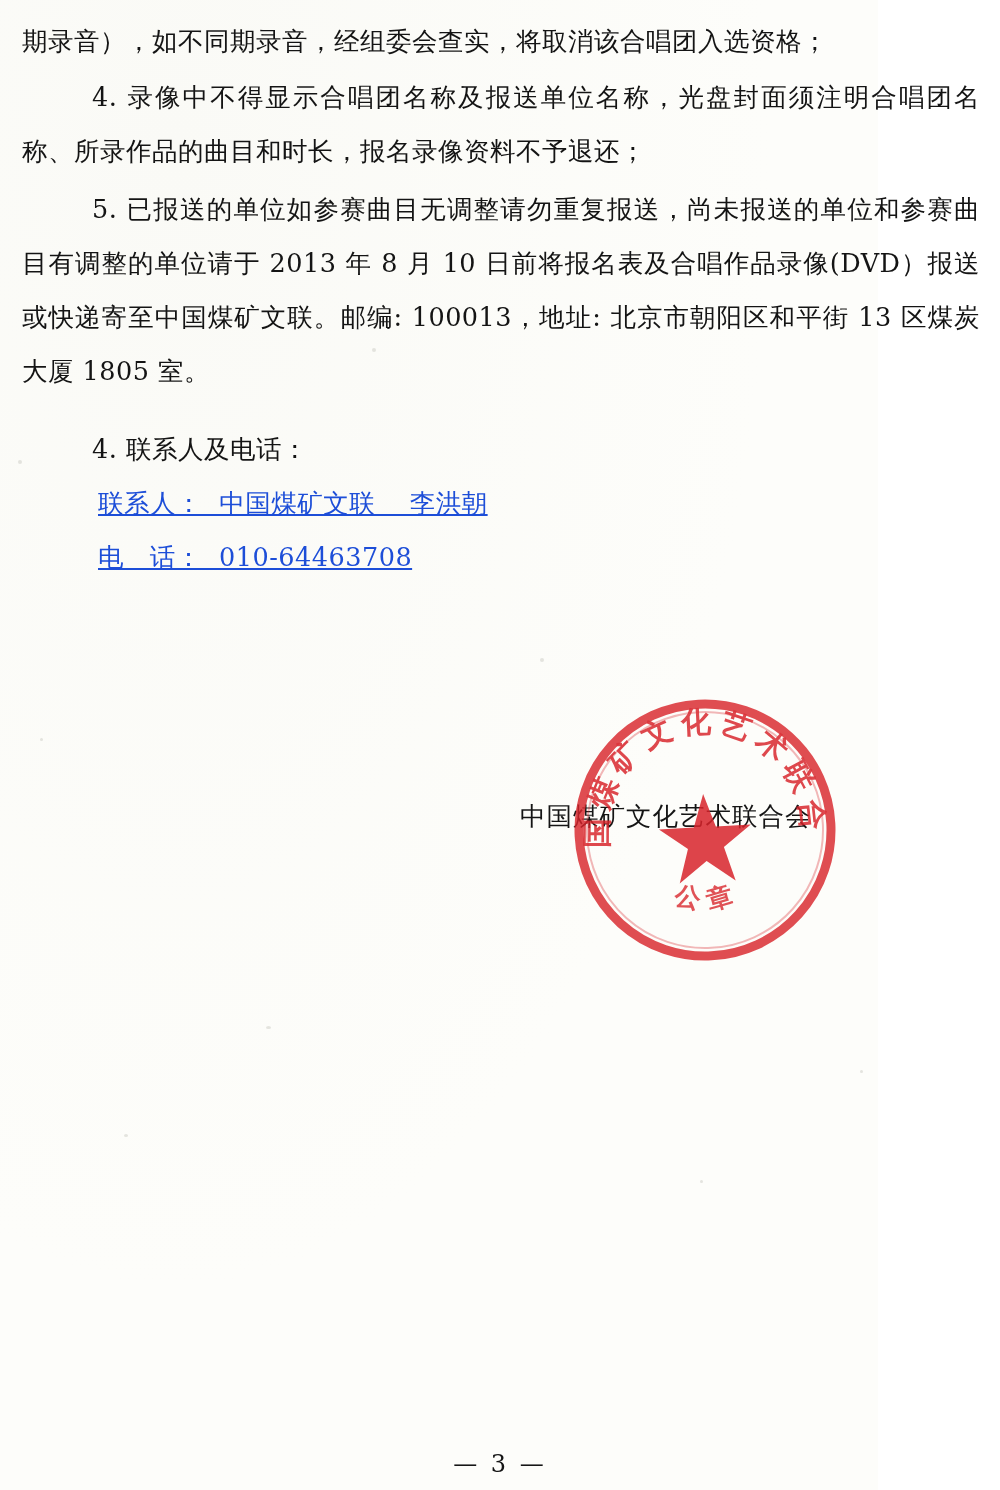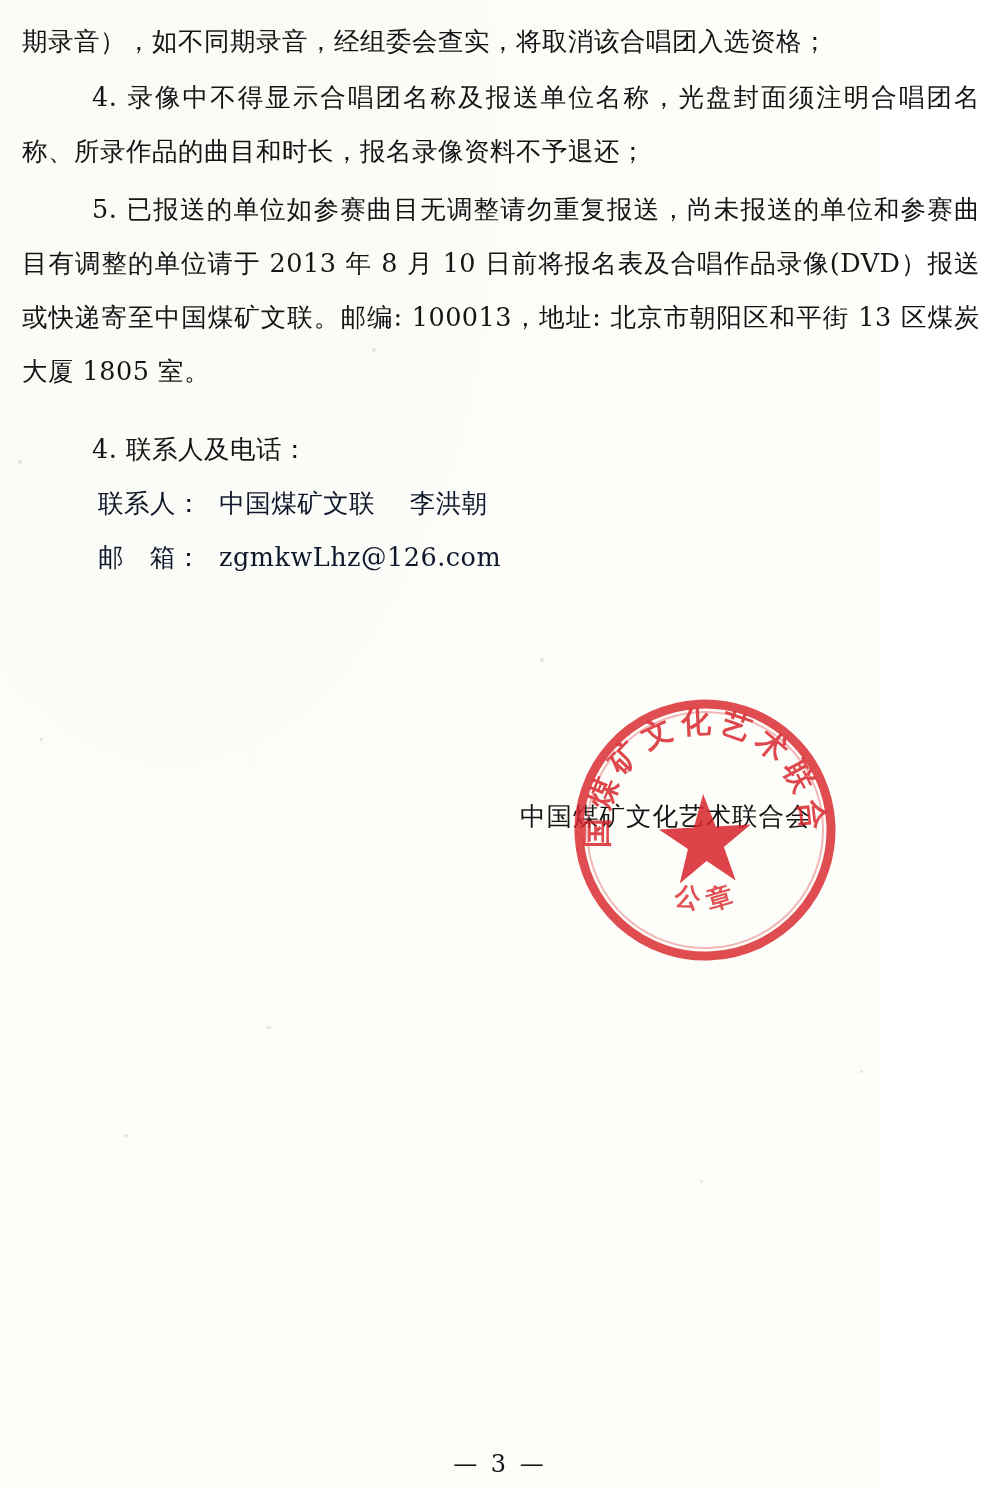--- a/index.html
+++ b/index.html
@@ -78,23 +78,24 @@
   .contact-block {
     position: absolute;
     left: 22px;
     top: 476px;
     width: 958px;
   }
   .contact-line {
     font-size: 25.5px;
     line-height: 54px;
     letter-spacing: 0.5px;
-    color: #0f172a;
+    color: #1d4ed8;
     padding-left: 76px;
     white-space: pre;
+    text-decoration: underline;
   }
   .sig-block {
     position: absolute;
     left: 520px;
     top: 790px;
     width: 420px;
     text-align: left;
   }
   .sig-line {
     font-size: 25.5px;
@@ -139,21 +140,21 @@
     <div class="para p-cont">期录音），如不同期录音，经组委会查实，将取消该合唱团入选资格；</div>
 
     <div class="para p4">4. 录像中不得显示合唱团名称及报送单位名称，光盘封面须注明合唱团名称、所录作品的曲目和时长，报名录像资料不予退还；</div>
 
     <div class="para p5">5. 已报送的单位如参赛曲目无调整请勿重复报送，尚未报送的单位和参赛曲目有调整的单位请于 2013 年 8 月 10 日前将报名表及合唱作品录像(DVD）报送或快递寄至中国煤矿文联。邮编: 100013，地址: 北京市朝阳区和平街 13 区煤炭大厦 1805 室。</div>
 
     <div class="para p6">4. 联系人及电话：</div>
 
     <div class="contact-block">
       <div class="contact-line">联系人：  中国煤矿文联    李洪朝</div>
-      <div class="contact-line">邮   箱：  zgmkwLhz@126.com</div>
+      <div class="contact-line">电   话：  010-64463708</div>
     </div>
 
     <div class="sig-block">
       <div class="sig-line">中国煤矿文化艺术联合会</div>
     </div>
 
     <div class="seal">
       <svg viewBox="0 0 280 280" xmlns="http://www.w3.org/2000/svg">
         <defs>
           <path id="sealTopArc" d="M 42,140 A 98,98 0 0 1 238,140"></path>

